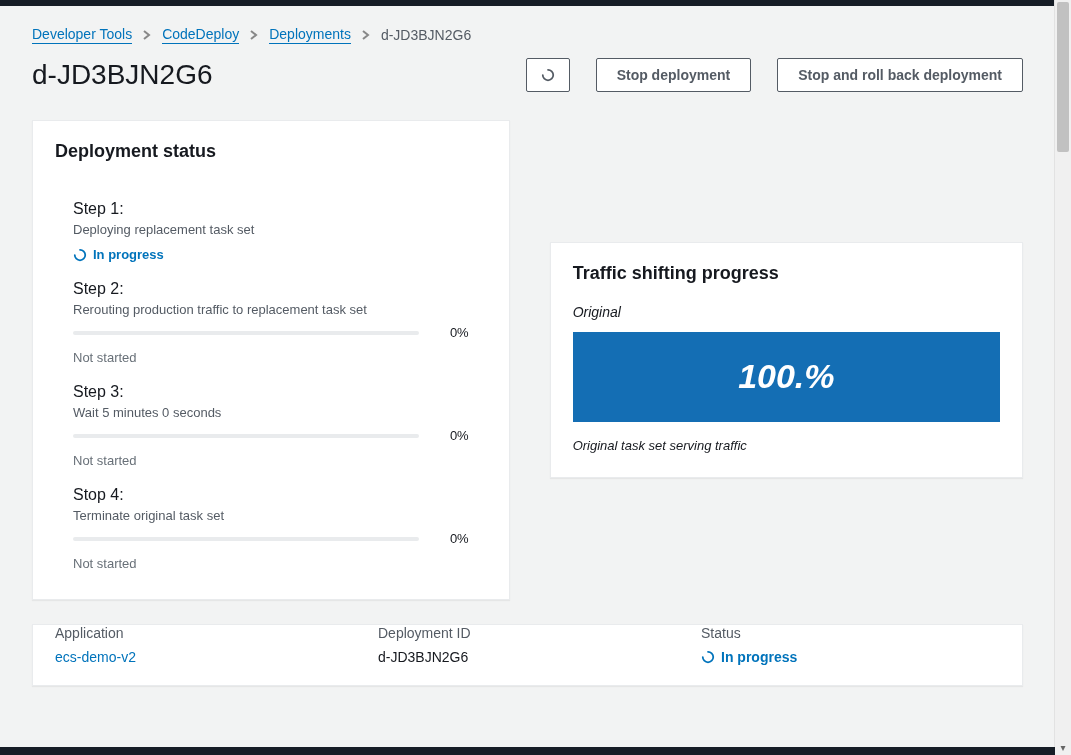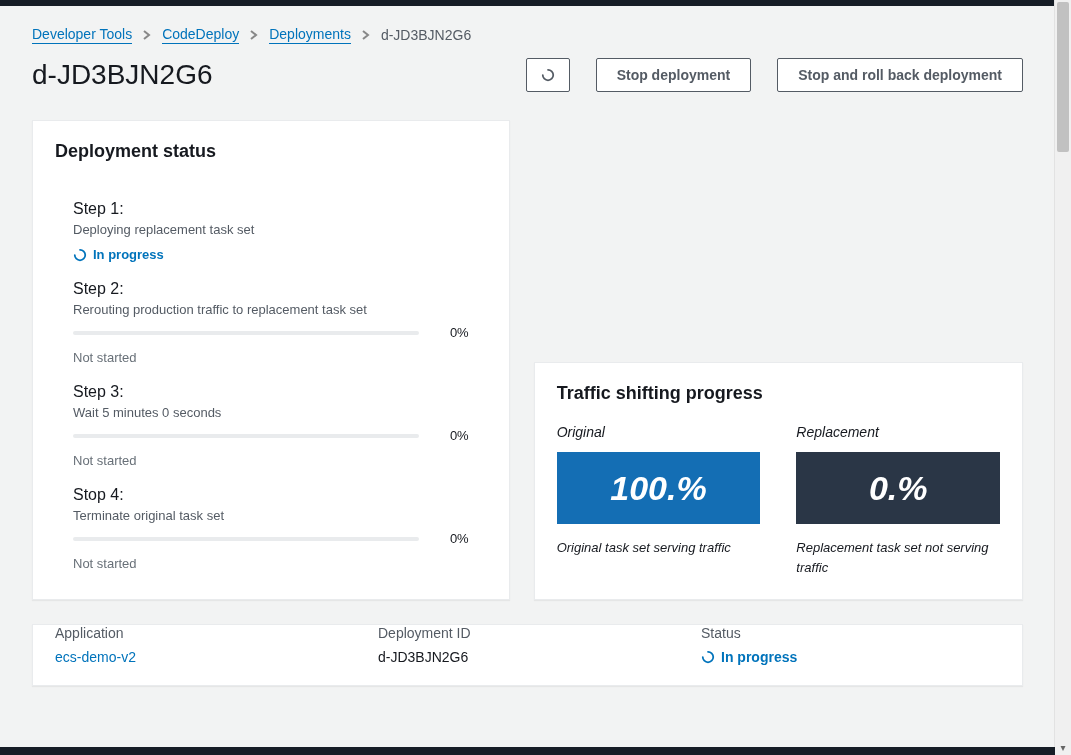--- a/index.html
+++ b/index.html
@@ -39,21 +39,21 @@
   
   .header-row{display:flex;justify-content:space-between;align-items:center;margin-bottom:28px;gap:20px;}
   .page-title{font-size:28px;font-weight:400;margin:0;color:#16191f;}
   .actions{display:flex;gap:26px;align-items:stretch;}
   .btn{background:#fff;border:1px solid #545b64;border-radius:2px;padding:8px 20px;font-size:14px;font-weight:700;color:#545b64;cursor:pointer;display:flex;align-items:center;justify-content:center;}
   .btn.icon-only{padding:8px 14px;min-width:44px;}
   .spinner-icon{width:14px;height:14px;display:inline-block;}
   .spinner-icon svg{width:14px;height:14px;stroke:#545b64;stroke-width:2;fill:none;}
 
   
-  .cols{display:flex;gap:24px;align-items:flex-end;margin-bottom:24px;}
+  .cols{display:flex;gap:40px;align-items:center;margin-bottom:24px;}
   .card{background:#fff;border:1px solid #e9ebed;box-shadow:0 1px 1px rgba(0,0,0,0.05);}
   .card.left{flex:0 0 48%;}
   .card.right{flex:1;}
   .card-header{padding:20px 22px 16px 22px;font-size:18px;font-weight:700;color:#16191f;}
   .card-body{padding:0 22px 22px 22px;}
   .card-body.inset{padding:4px 40px 28px 40px;}
 
   
   .step{margin-top:18px;}
   .step:first-child{margin-top:18px;}
@@ -65,21 +65,21 @@
   .bar-pct{min-width:36px;text-align:right;color:#16191f;font-size:13px;}
   .step-status{margin-top:10px;display:flex;align-items:center;gap:6px;font-size:13px;color:var(--aws-blue);font-weight:700;}
   .step-status.muted{color:#687078;font-weight:400;}
   .status-icon{width:14px;height:14px;display:inline-block;}
   .status-icon svg{width:14px;height:14px;stroke:currentColor;stroke-width:2;fill:none;}
 
   
   .traffic-cols{display:flex;gap:36px;padding:4px 0 0 0;font-style:italic;}
   .traffic-col{flex:1;}
   .traffic-label{font-size:14px;color:#16191f;margin-bottom:12px;}
-  .tile{height:72px;display:flex;align-items:center;justify-content:center;font-size:34px;font-weight:700;color:#fff;}
+  .tile{height:90px;display:flex;align-items:center;justify-content:center;font-size:34px;font-weight:700;color:#fff;}
   .tile.blue{background:var(--aws-tile-blue);}
   .tile.dark{background:var(--aws-tile-dark);}
   .traffic-desc{margin-top:14px;font-size:13px;color:#16191f;line-height:1.5;}
 
   
   .details-card{background:#fff;border:1px solid #e9ebed;box-shadow:0 1px 1px rgba(0,0,0,0.05);}
   .details-body{padding:0 22px 20px 22px;display:flex;gap:24px;}
   .details-col{flex:1;}
   .details-label{font-size:14px;color:#545b64;margin-bottom:8px;}
   .details-value{font-size:14px;color:#16191f;}
@@ -187,25 +187,20 @@
 
     <div class="card right">
       <div class="card-header">Traffic shifting progress</div>
       <div class="card-body">
         <div class="traffic-cols">
           <div class="traffic-col">
             <div class="traffic-label">Original</div>
             <div class="tile blue">100.%</div>
             <div class="traffic-desc">Original task set serving traffic</div>
           </div>
-          <div class="traffic-col">
-            <div class="traffic-label">Replacement</div>
-            <div class="tile dark">0.%</div>
-            <div class="traffic-desc">Replacement task set not serving traffic</div>
-          </div>
         </div>
       </div>
     </div>
   </div>
 
   <div class="details-card">
     <div class="details-body">
       <div class="details-col">
         <div class="details-label">Application</div>
         <div class="details-value link">ecs-demo-v2</div>

